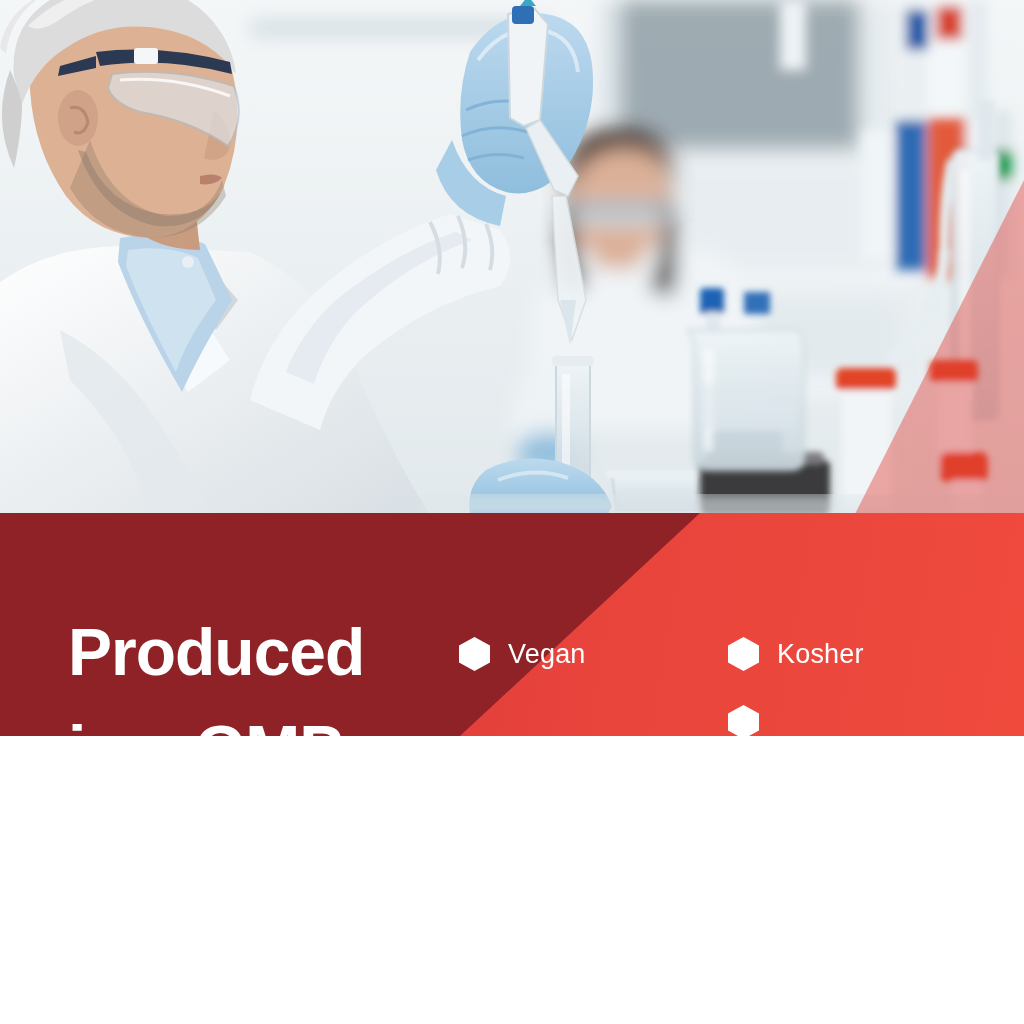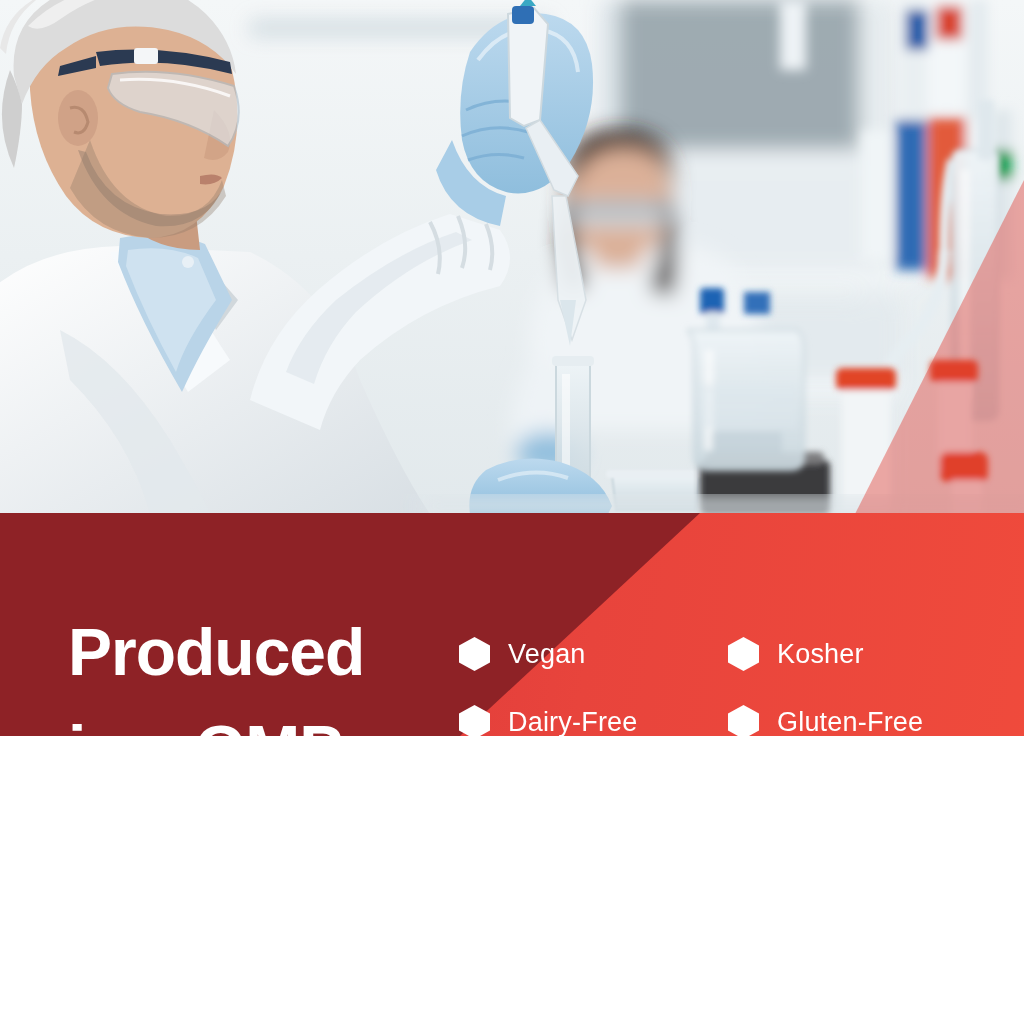--- a/index.html
+++ b/index.html
@@ -290,30 +290,25 @@
 
   <div class="heading">Produced
 in a GMP
 facility</div>
 
   <div class="list col1">
     <div class="row">
       <span class="hex"></span>
       <span class="row-label">Vegan</span>
     </div>
-    <div class="row">
-      <span class="hex"></span>
-      <span class="row-label">Dairy-Free</span>
-    </div>
   </div>
 
   <div class="list col2">
     <div class="row">
       <span class="hex"></span>
       <span class="row-label">Kosher</span>
     </div>
     <div class="row">
       <span class="hex"></span>
-      <span class="row-label">Gluten-Free</span>
     </div>
   </div>
 
 </div>
 
 </body></html>

